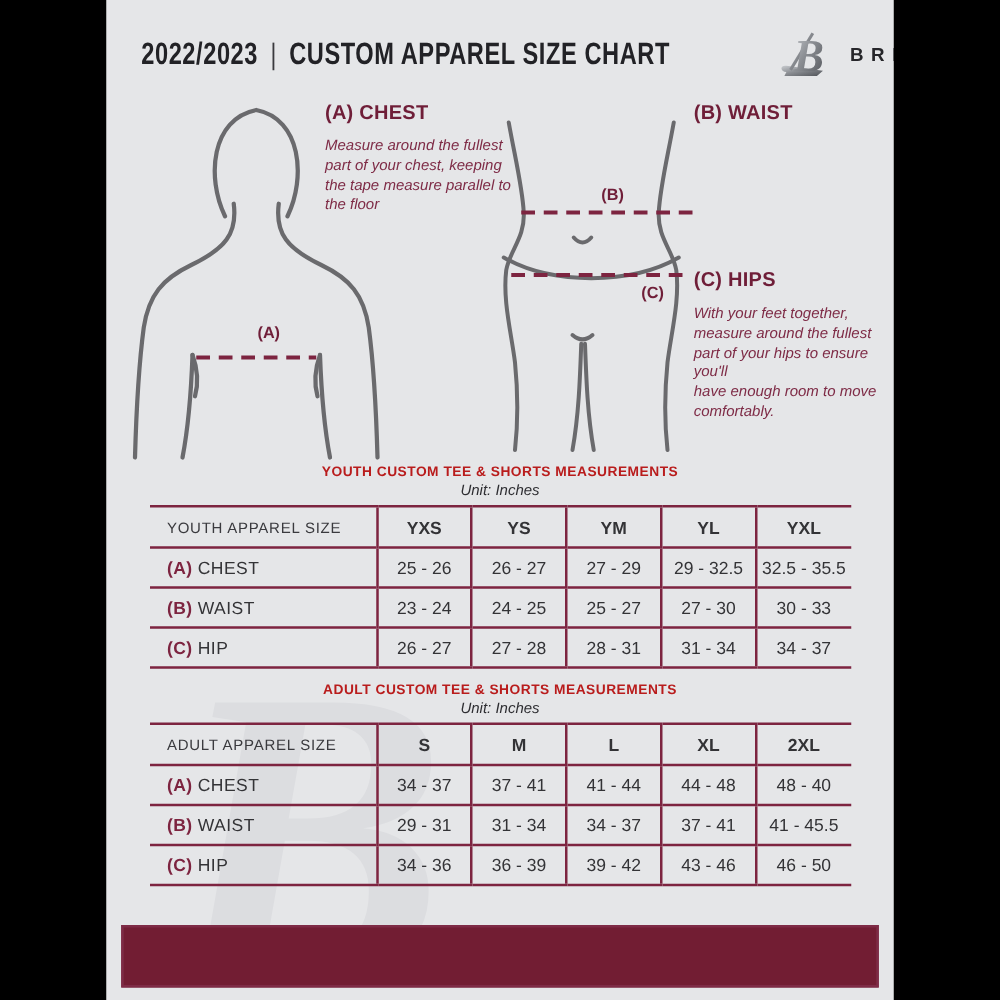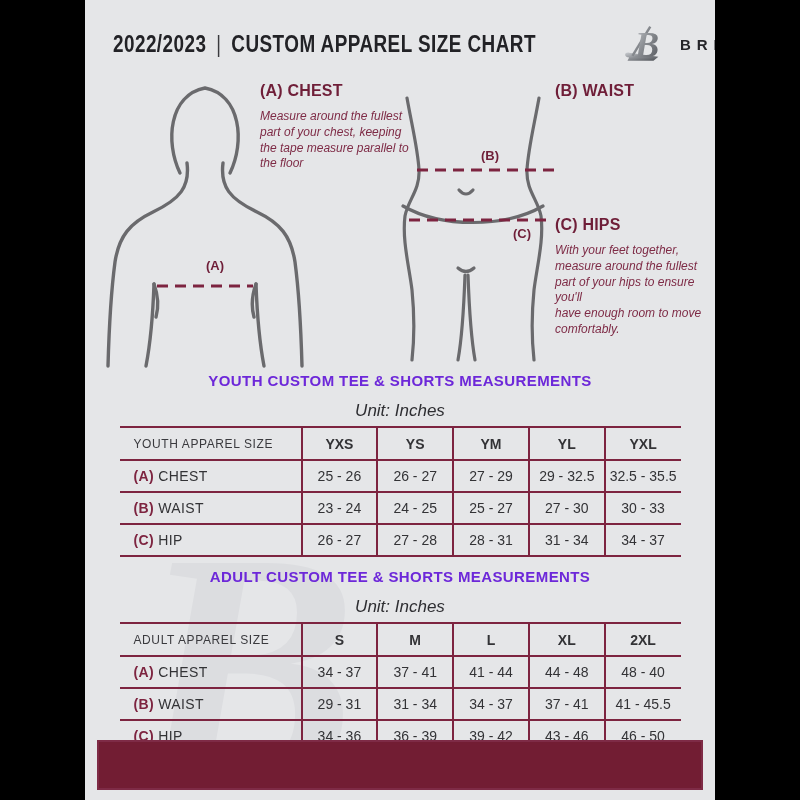--- a/index.html
+++ b/index.html
@@ -35,22 +35,22 @@
   .marker-c{left:428px;top:156px;}
   .guide-block{position:absolute;width:152px;}
   .guide-chest{left:175px;top:12px;}
   .guide-waist{left:470px;top:12px;}
   .guide-hips{left:470px;top:146px;}
   .guide-heading{font-size:16px;font-weight:700;color:var(--maroon-head);margin-bottom:9px;letter-spacing:0.2px;}
   .guide-body{font-size:12px;font-style:italic;color:var(--maroon-text);line-height:1.32;white-space:pre-line;}
 
   
   .table-section{text-align:center;}
-  .section-title{font-size:15px;font-weight:700;letter-spacing:0.4px;color:#6d28d9;}
-  .section-unit{font-size:17px;font-style:italic;color:#2e2e32;margin-top:12px;}
+  .section-title{font-size:11px;font-weight:700;letter-spacing:0.4px;color:#b91c1c;}
+  .section-unit{font-size:12px;font-style:italic;color:#2e2e32;margin-top:1px;}
   .size-table{border-collapse:collapse;width:561px;margin:5px auto 0;table-layout:fixed;font-size:14px;color:var(--dark);}
   .size-table tr{height:32px;}
   .size-table thead tr{height:33px;}
   .size-table th,.size-table td{border-top:2px solid var(--line);text-align:center;font-weight:400;padding:0;}
   .size-table tbody tr:last-child th,.size-table tbody tr:last-child td{border-bottom:2px solid var(--line);}
   .size-table th + th,.size-table td + td{border-left:2px solid var(--line);}
   .size-table thead th{font-weight:700;}
   .size-table thead th:first-child{font-weight:400;text-align:left;padding-left:14px;letter-spacing:0.6px;font-size:12px;color:#3a3a3e;}
   .row-label{text-align:left !important;padding-left:14px !important;letter-spacing:0.4px;}
   .pfx{color:var(--line);font-weight:700;margin-right:4px;}

